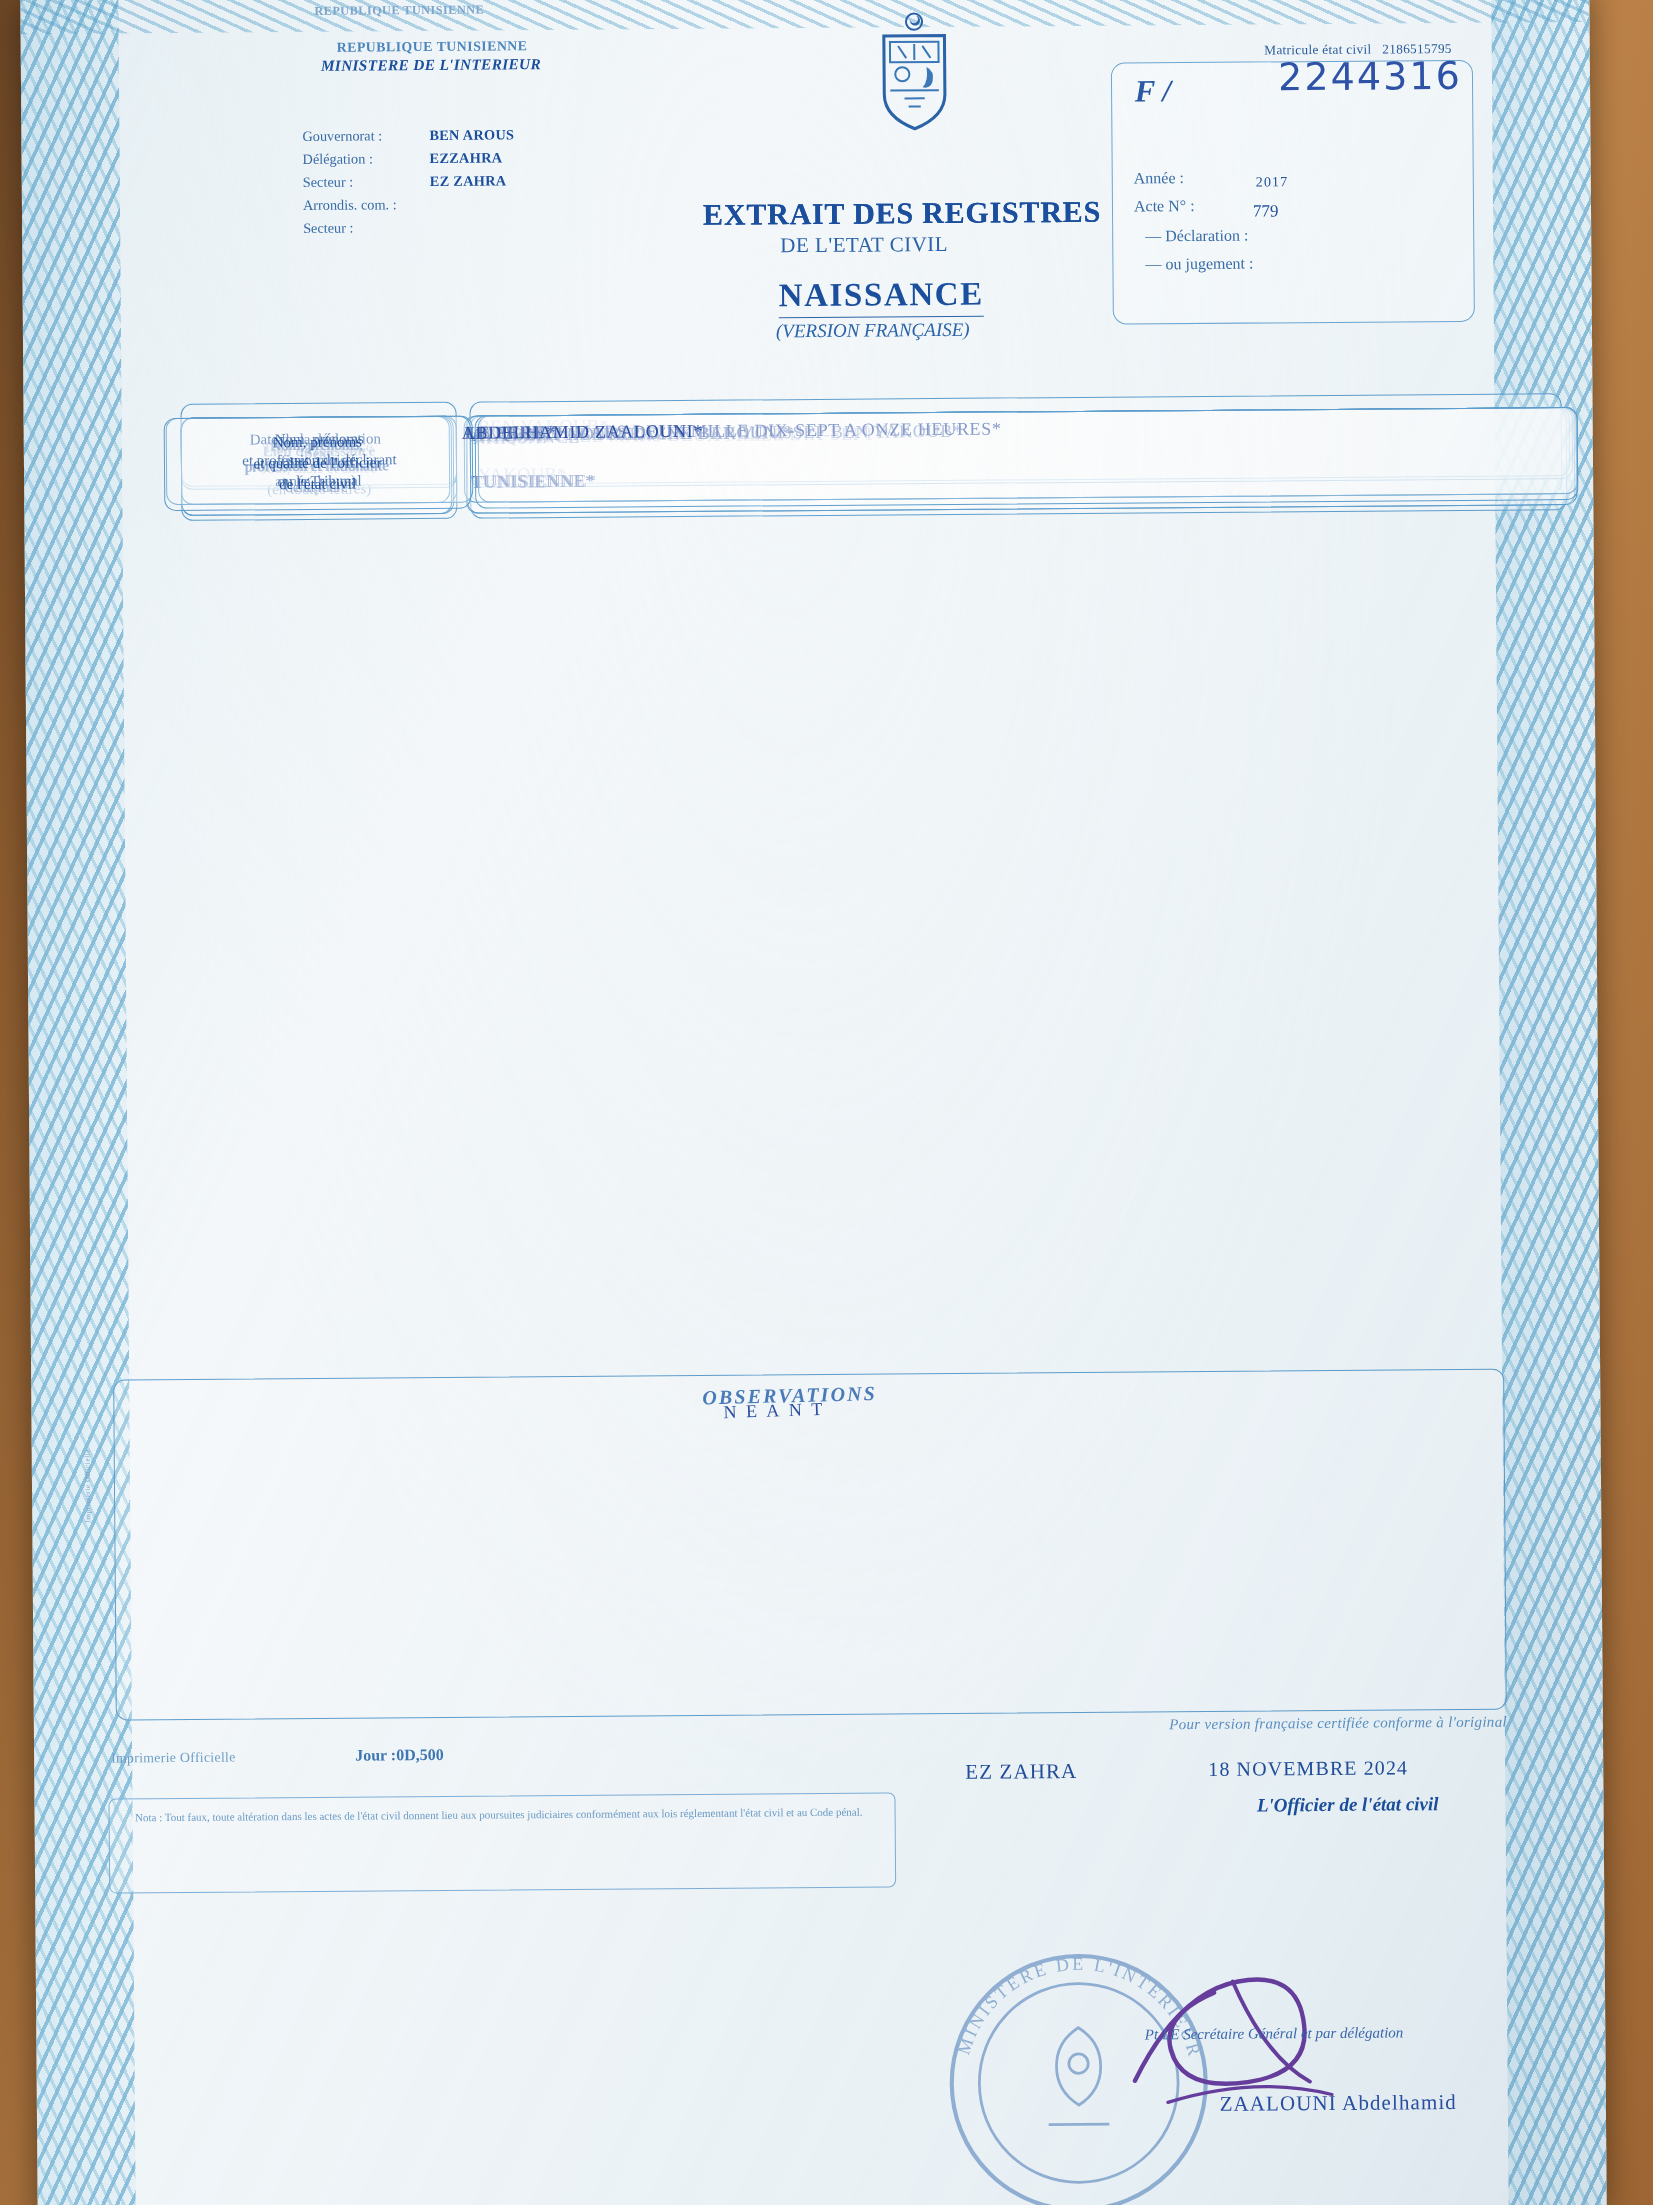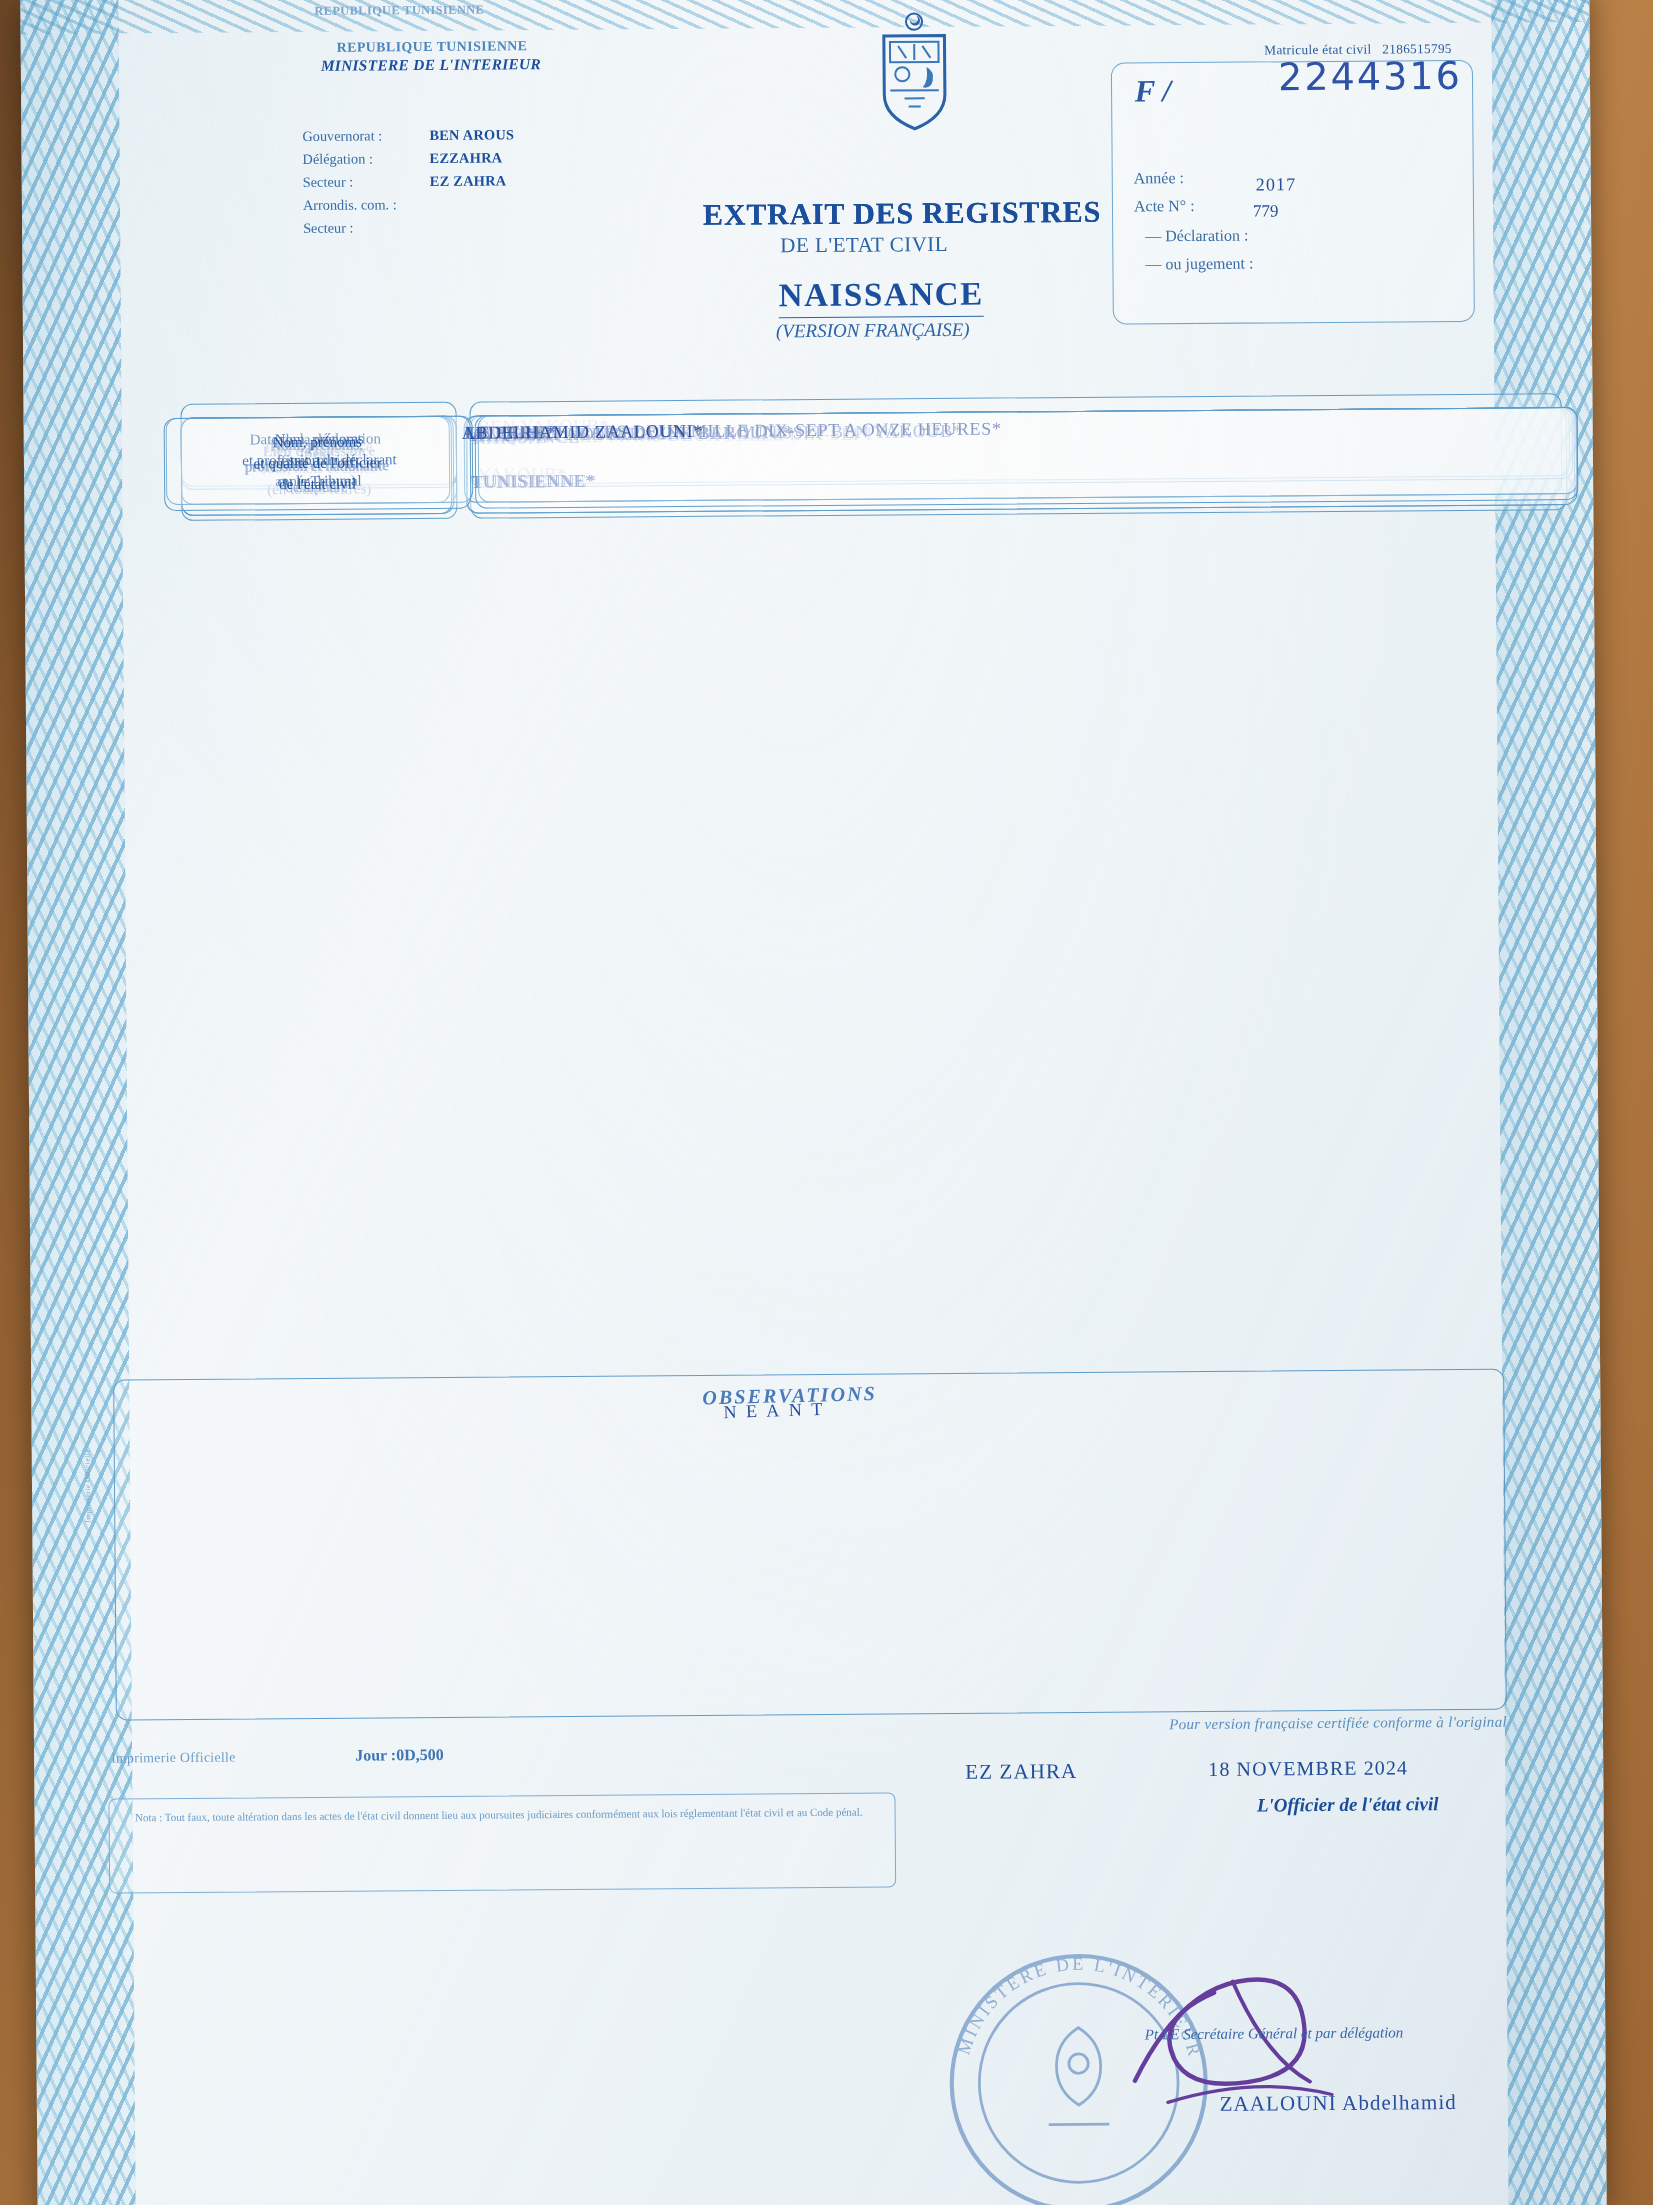--- a/index.html
+++ b/index.html
@@ -101,21 +101,21 @@
     position:absolute;right:339px;top:80px;
     font-size:31px;font-weight:bold;color:#2b59a6;font-style:italic;
   }
   .serial{
     position:absolute;right:48px;top:63px;
     font-size:38px;color:#2f53a8;letter-spacing:2.1px;
     font-family:"DejaVu Sans", sans-serif;
   }
   .rbox .line{position:absolute;left:21px;font-size:16px;color:#3a6ea8;}
   .year-val{
-    position:absolute;left:143px;top:112px;font-size:18px;color:#24509c;letter-spacing:1.1px;
+    position:absolute;left:143px;top:112px;font-size:14px;color:#24509c;letter-spacing:1.1px;
   }
   .acte-val{position:absolute;left:140px;top:139px;font-size:17px;color:#24509c;}
 
   
   .title1{
     position:absolute;left:588px;top:201px;
     font-size:30px;font-weight:bold;color:#1b4f9e;letter-spacing:0.8px;
     text-shadow:0 0 0.5px #1b4f9e;
   }
   .title2{

